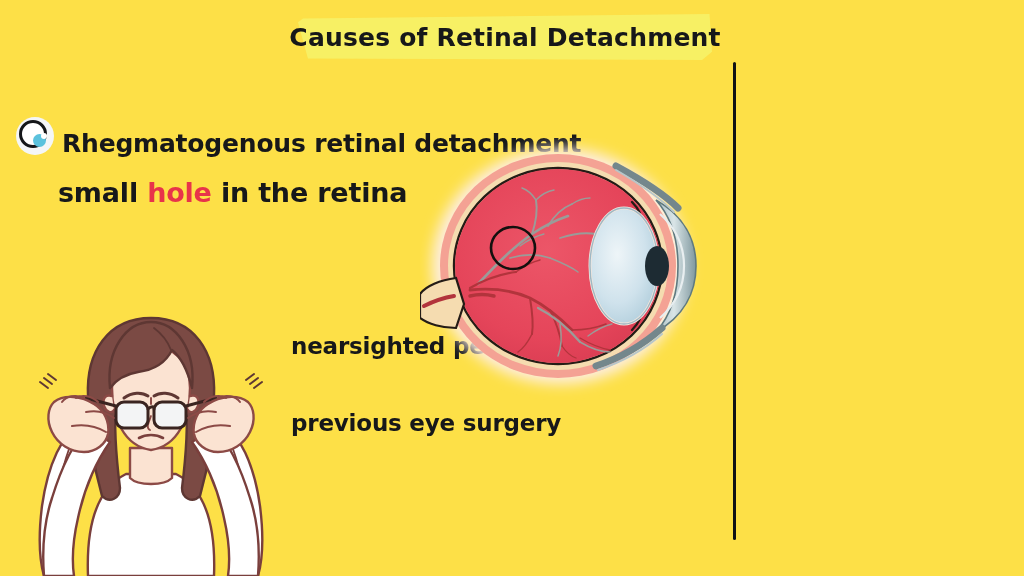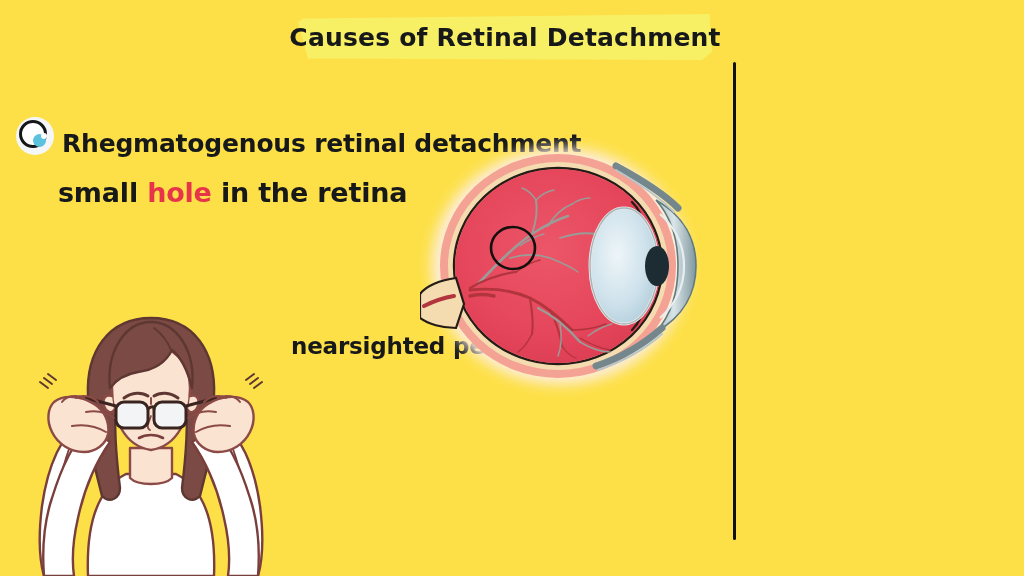--- a/index.html
+++ b/index.html
@@ -157,20 +157,23 @@
 
   <div class="tline" id="line-1">
     <span>small </span><span class="hl-red">hole</span><span> in the retina</span>
   </div>
 
 
   <div class="tline" id="line-3">
     <span>nearsighted people</span>
   </div>
 
+  <div class="tline" id="line-4">
+    <span>previous eye surgery</span>
+  </div>
 
 
   <div id="eye-diagram">
     <svg viewBox="0 0 310 262" width="310" height="262">
       <defs>
         <radialGradient id="lensGrad" cx="40%" cy="40%" r="70%">
           <stop offset="0%" stop-color="#eef5f8"></stop>
           <stop offset="60%" stop-color="#cfe2ec"></stop>
           <stop offset="100%" stop-color="#aeccda"></stop>
         </radialGradient>

